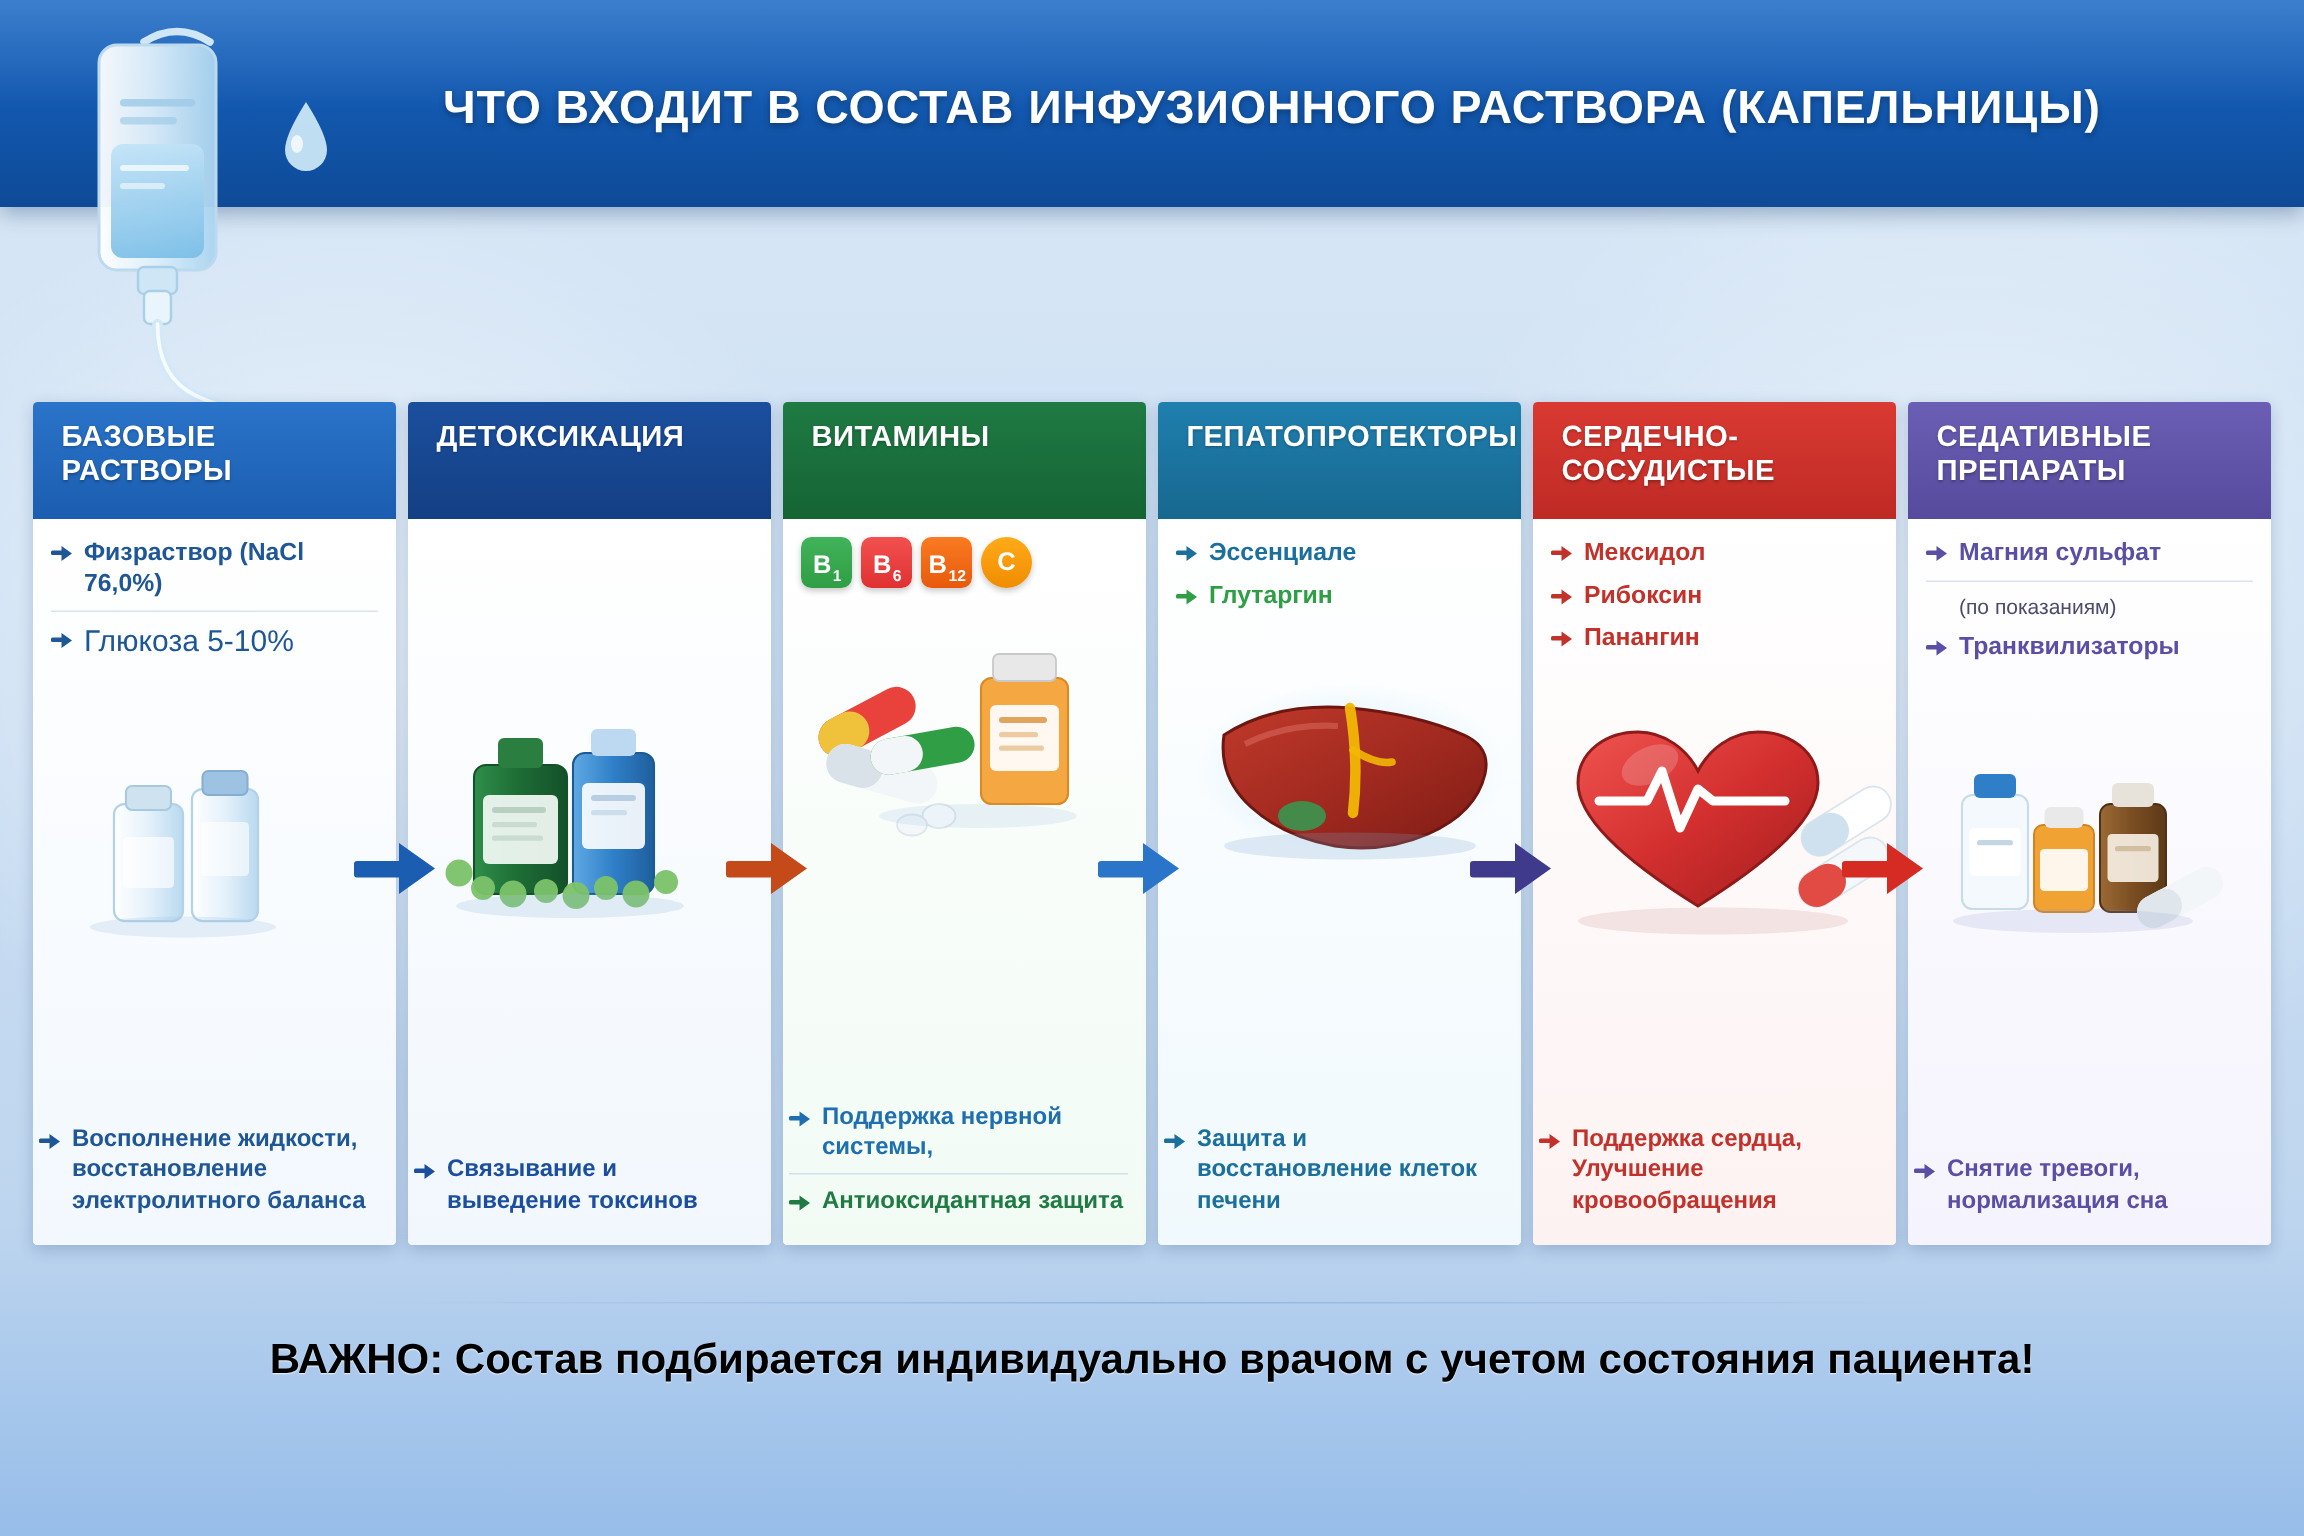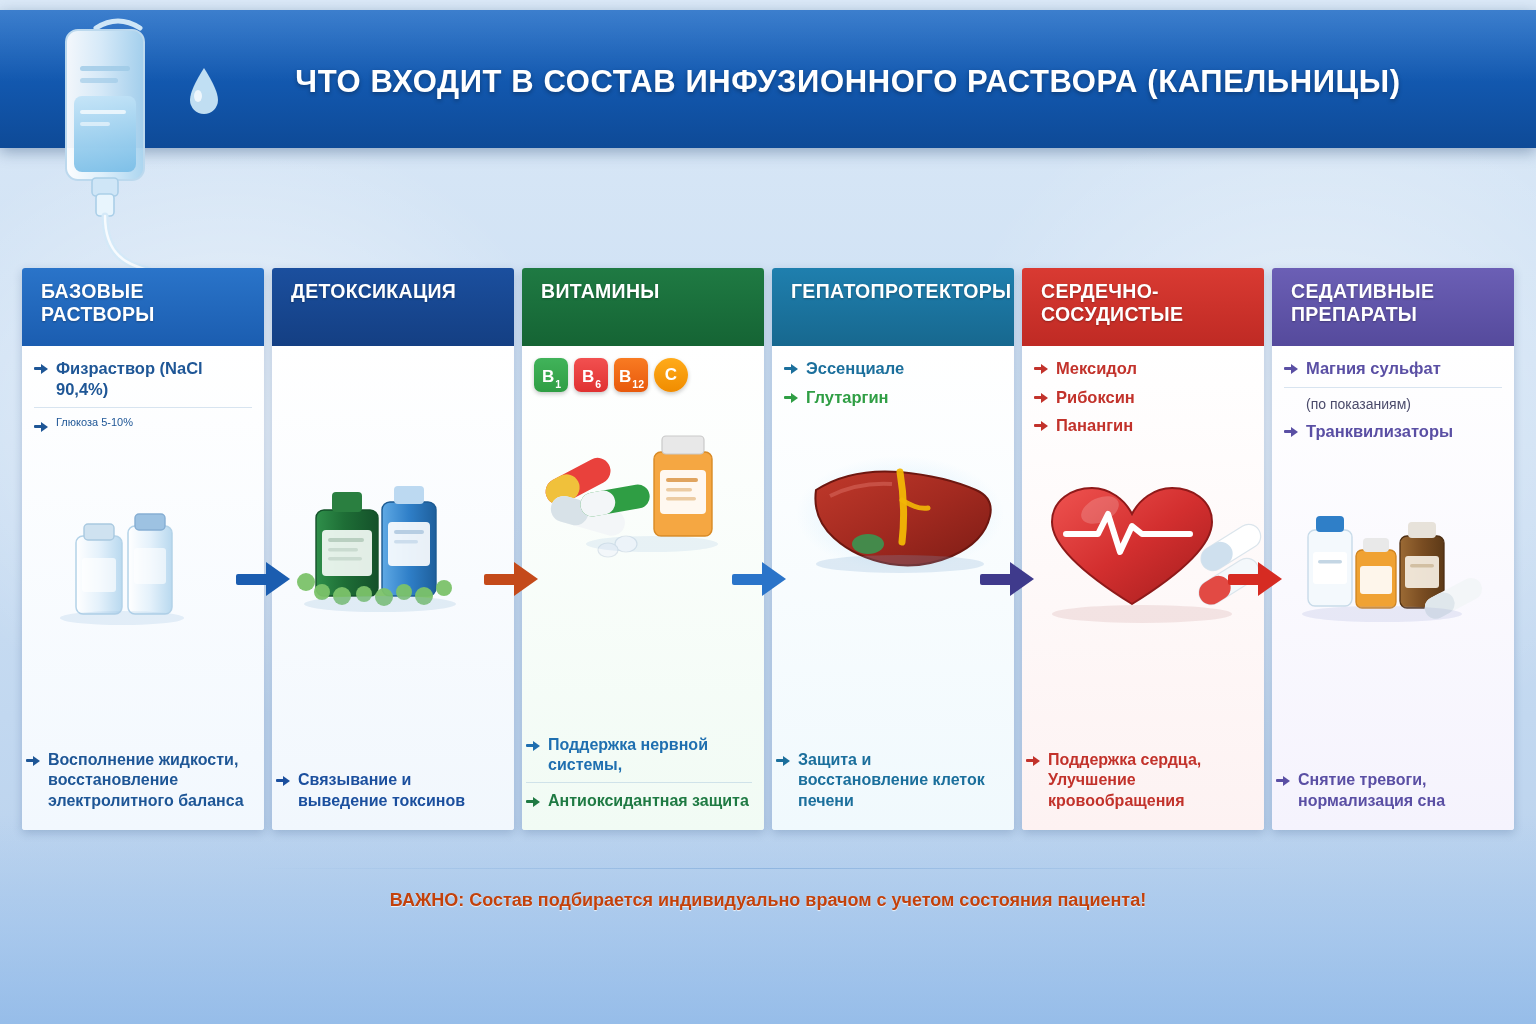--- a/index.html
+++ b/index.html
@@ -35,21 +35,21 @@
     left: 0; right: 0;
     bottom: 0;
     height: 210px;
     background: linear-gradient(180deg, rgba(163,198,238,0.0) 0%, rgba(150,190,235,0.55) 60%, rgba(140,183,232,0.75) 100%);
     pointer-events: none;
   }
 
   
   .header {
     position: absolute;
-    left: 0; top: 10px;
+    left: 0; top: 0;
     width: 1536px;
     height: 138px;
     background: linear-gradient(180deg, #1766c4 0%, #1257ad 55%, #0e4a97 100%);
     box-shadow: 0 4px 14px rgba(10,45,95,0.35);
   }
   .header-sheen {
     position: absolute;
     left: 0; top: 0; right: 0;
     height: 52%;
     background: linear-gradient(180deg, rgba(255,255,255,0.16) 0%, rgba(255,255,255,0.0) 100%);
@@ -118,21 +118,21 @@
     position: relative;
     padding-left: 22px;
     margin-bottom: 8px;
     font-size: 16.5px;
     font-weight: bold;
     line-height: 1.25;
     color: #1c4f8e;
   }
   .bitem.plain {
     font-weight: normal;
-    font-size: 11px;
+    font-size: 20px;
     color: #2b5b95;
   }
   .arrow {
     position: absolute;
     left: 0; top: 5px;
     width: 14px; height: 12px;
   }
   .arrow::before {
     content: "";
     position: absolute;
@@ -254,23 +254,23 @@
     left: 1px;
   }
   .vit.round { border-radius: 50%; }
 
   
   .footer-note {
     position: absolute;
     left: 0; right: 0;
     top: 890px;
     text-align: center;
-    font-size: 18px;
+    font-size: 28px;
     font-weight: bold;
-    color: #c2410c;
+    color: #000000;
     text-shadow: 0 1px 1px rgba(255,255,255,0.8);
   }
   .footer-rule {
     position: absolute;
     left: 250px; right: 250px;
     top: 868px;
     height: 1px;
     background: linear-gradient(90deg, rgba(120,165,215,0) 0%, rgba(120,165,215,0.6) 50%, rgba(120,165,215,0) 100%);
   }
 </style>
@@ -343,21 +343,21 @@
 </div>
 
 <div class="columns">
 
   <div class="col c1">
     <div class="col-head">БАЗОВЫЕ РАСТВОРЫ</div>
     <div class="col-body">
       <ul class="blist">
         <li class="bitem">
           <span class="arrow"></span>
-          <span>Физраствор (NaCl 90,4%)</span>
+          <span>Физраствор (NaCl 76,0%)</span>
         </li>
         <li class="sep"></li>
         <li class="bitem plain">
           <span class="arrow"></span>
           <span>Глюкоза 5-10%</span>
         </li>
       </ul>
 
       <div class="art" style="top:150px;">
         <svg width="240" height="130" viewBox="0 0 240 130">

